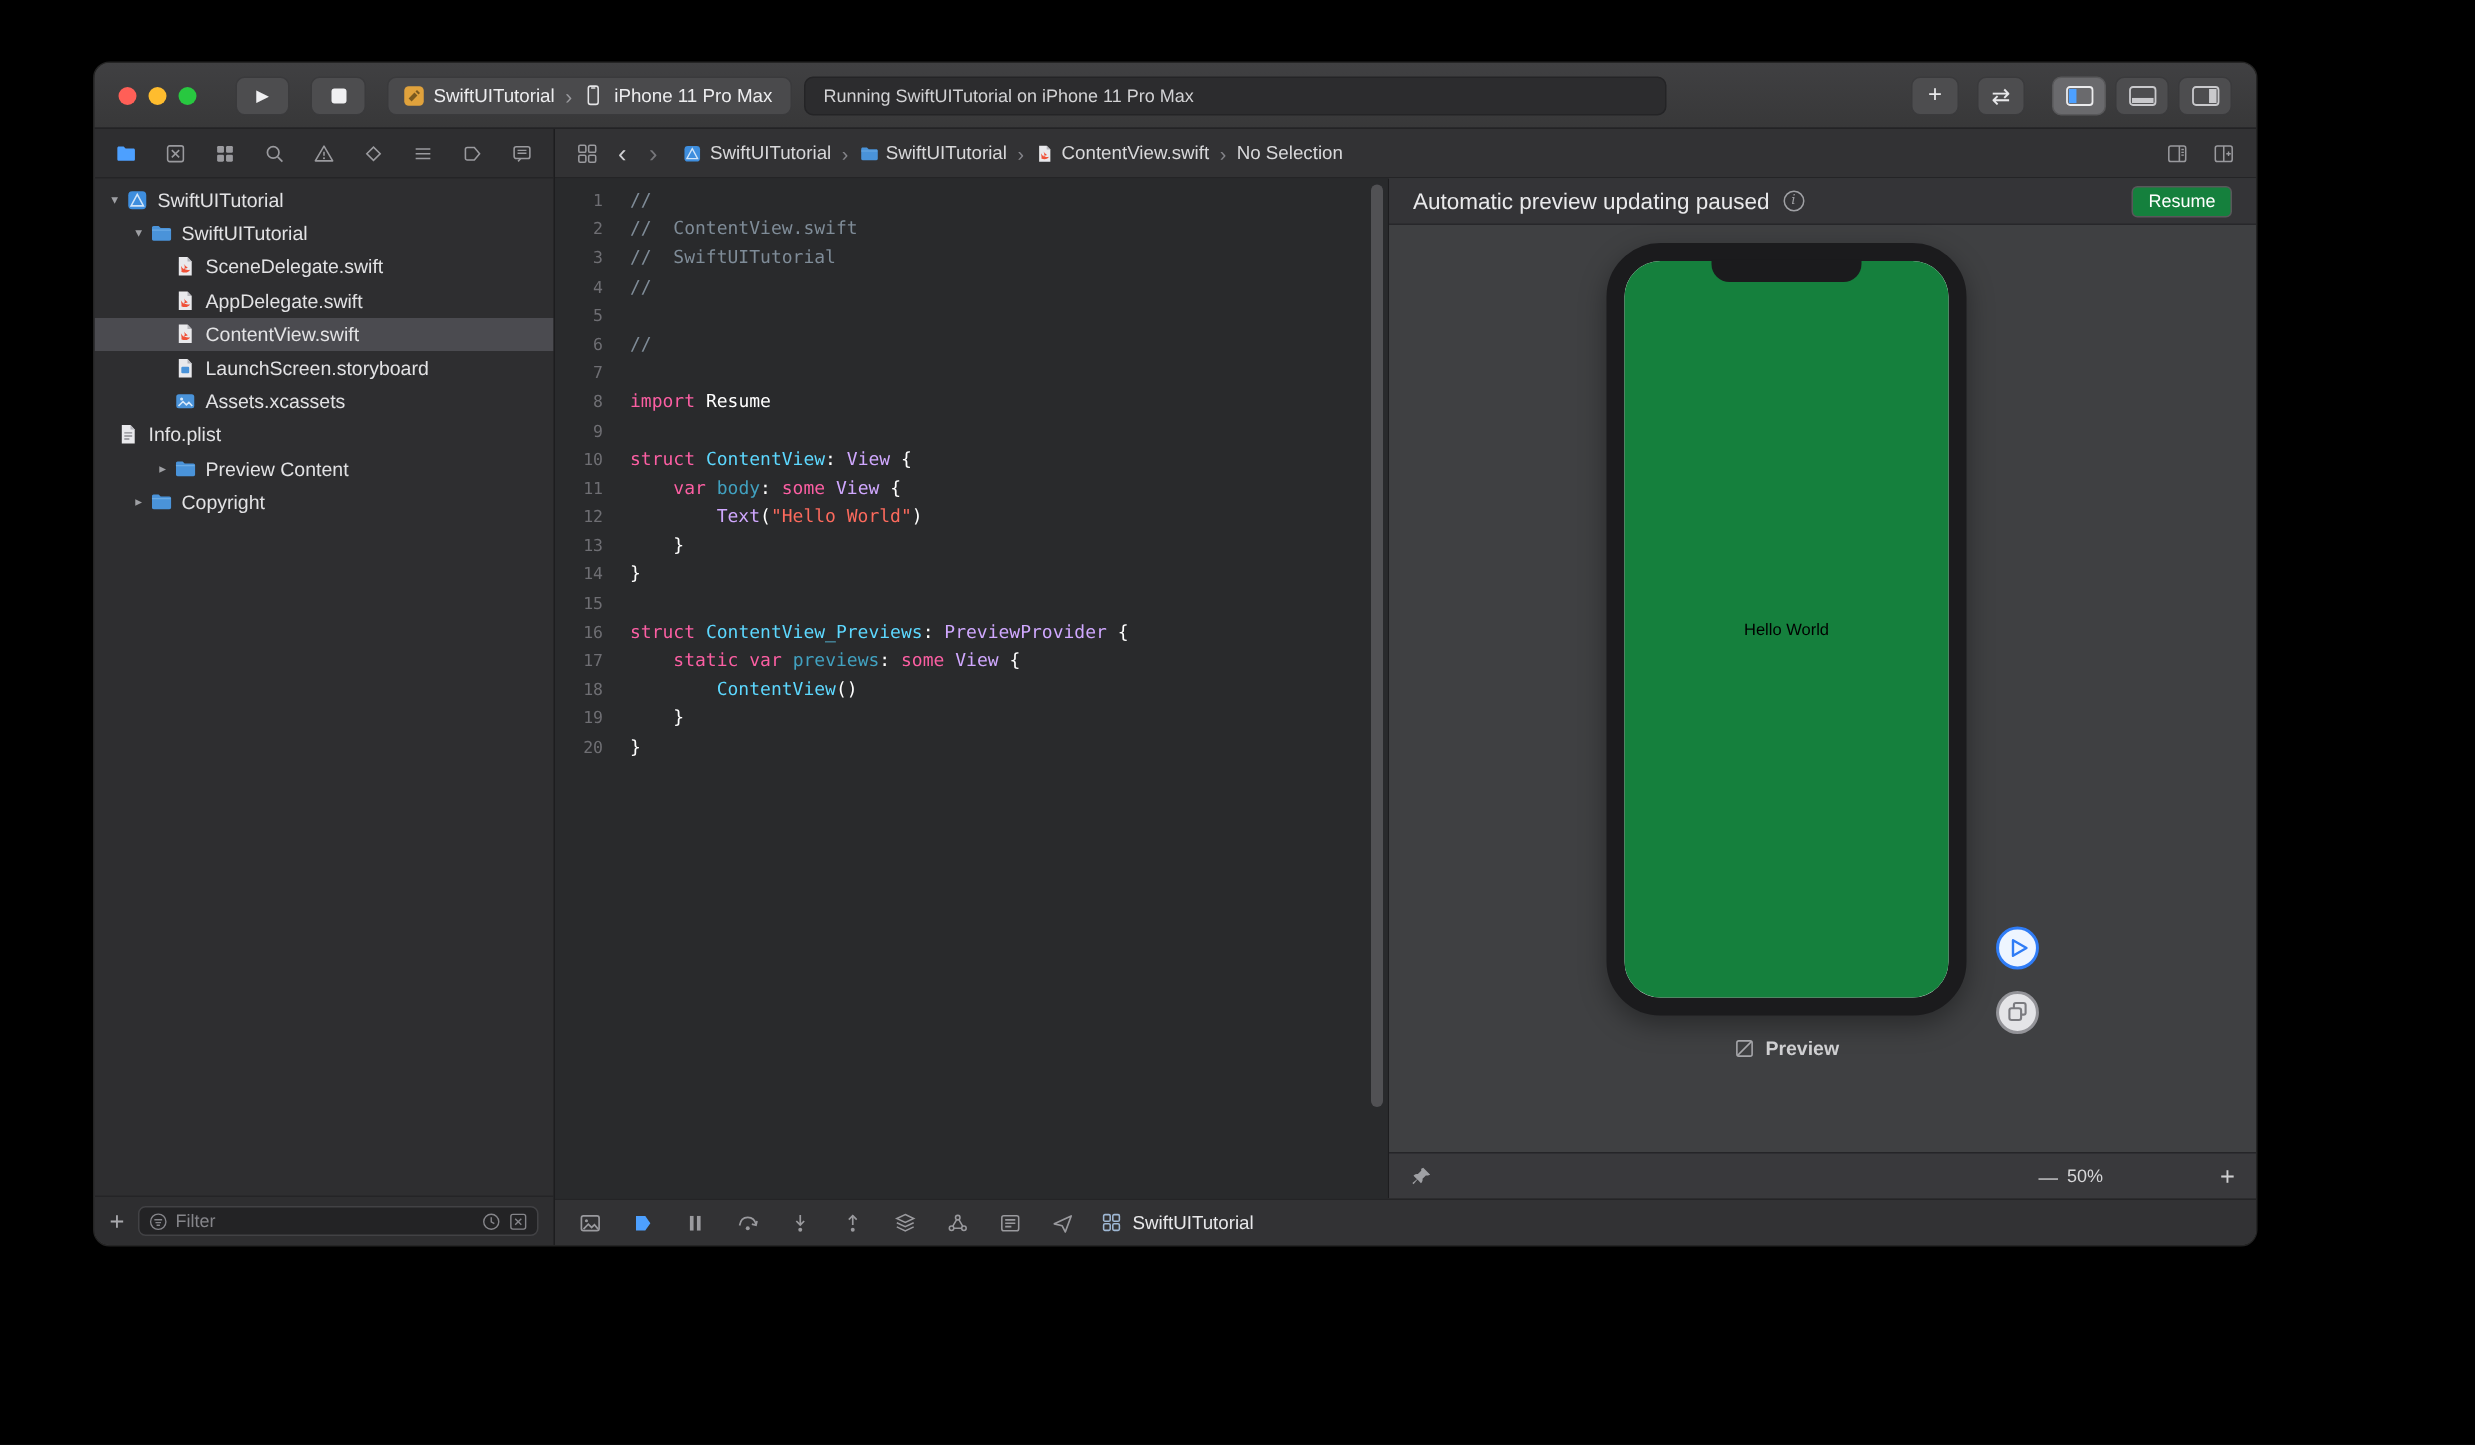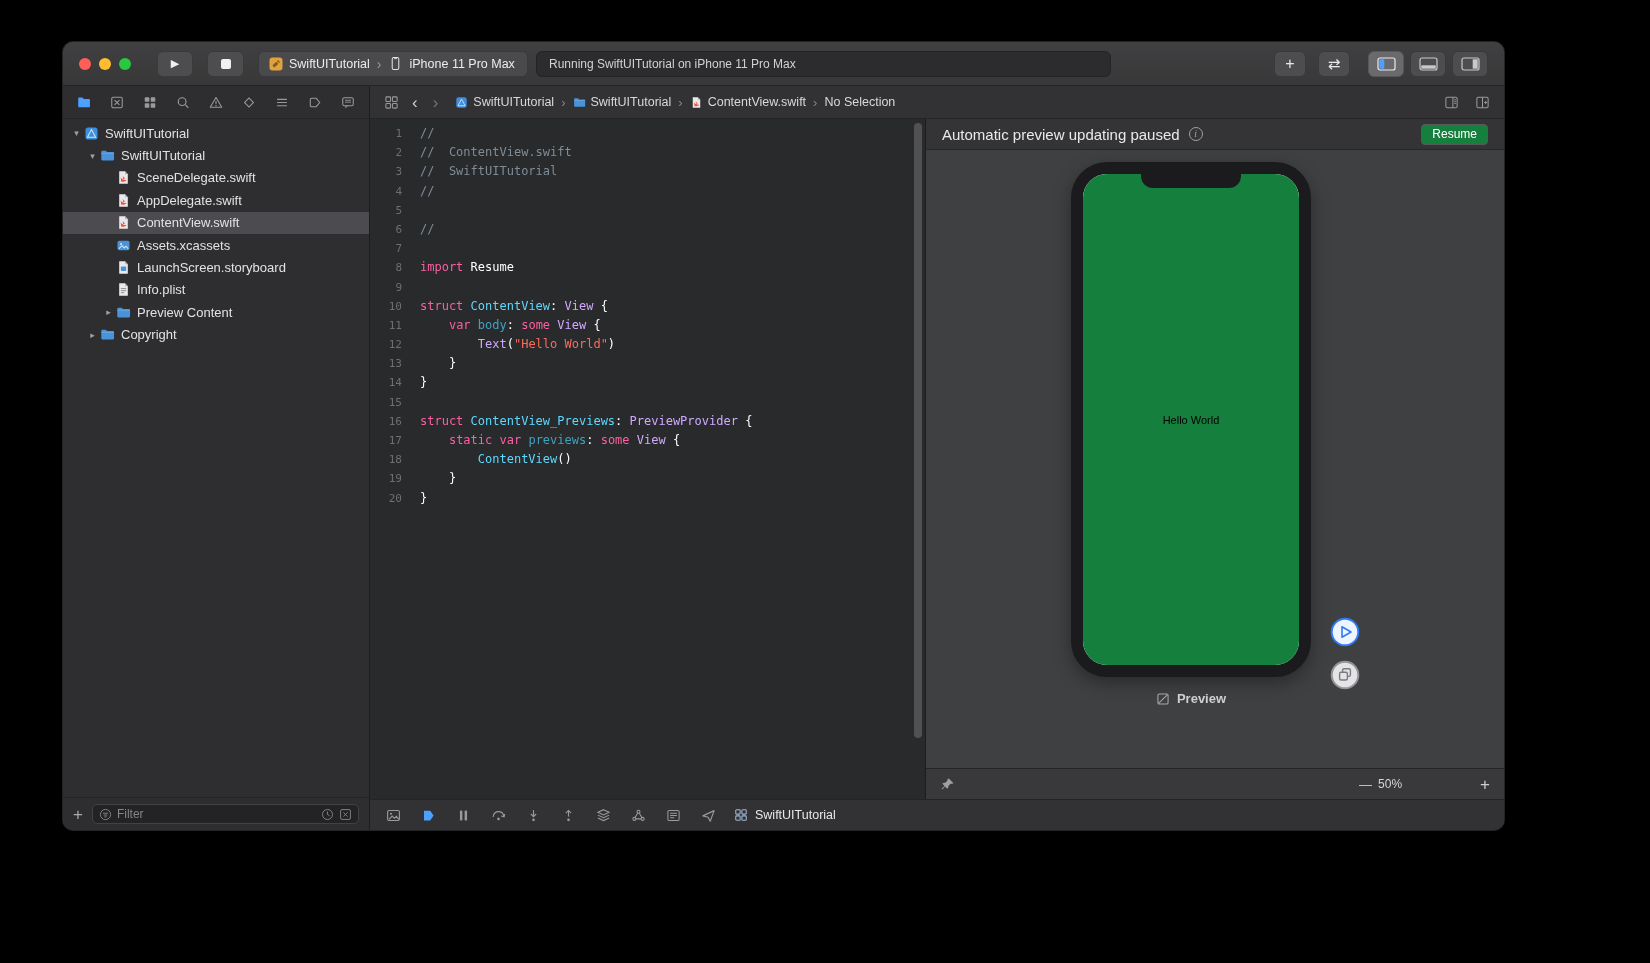--- a/index.html
+++ b/index.html
@@ -323,39 +323,39 @@
                   <path d="M9.6 1.4l3 3.2h-3z" fill="#b6b6bb"></path>
                   <path d="M5.2 11.9c2.7 1.3 5.5.4 6.2-1.4-1.8.6-3.5 0-4.6-1.2 1.2.4 2.3.2 3-.3-1.2-.8-2.3-2-2.9-2.8 1.1 1.9.8 3.3.2 4-.9-.7-1.7-1.7-2.2-2.6.2 1.7.8 3.4.3 4.3z" fill="#f05138"></path>
                 </svg>
               </span>
               <span class="tree-label">ContentView.swift</span>
             </div>
             <div class="tree-row" style="padding-left: 38px;">
               <span class="disclosure"></span>
               <span class="tree-icon">
                 <svg viewBox="0 0 16 16">
+                  <path d="M3.4 1.4h6.2l3 3.2v10H3.4z" fill="#e9e9ec"></path>
+                  <path d="M9.6 1.4l3 3.2h-3z" fill="#b6b6bb"></path>
+                  <rect x="5.2" y="7" width="5.6" height="4.6" rx=".8" fill="#4a93d9"></rect>
+                </svg>
+              </span>
+              <span class="tree-label">LaunchScreen.storyboard</span>
+            </div>
+            <div class="tree-row" style="padding-left: 38px;">
+              <span class="disclosure"></span>
+              <span class="tree-icon">
+                <svg viewBox="0 0 16 16">
                   <rect x="1.6" y="3" width="12.8" height="10" rx="1.8" fill="#4a93d9"></rect>
                   <circle cx="5.4" cy="6.4" r="1.1" fill="#d8e9fa"></circle>
                   <path d="M3.2 11.4l3.2-3.2 2.4 2.4 1.8-1.8 2.4 2.6" fill="none" stroke="#d8e9fa" stroke-width="1.1"></path>
                 </svg>
               </span>
               <span class="tree-label">Assets.xcassets</span>
             </div>
-            <div class="tree-row" style="padding-left: 38px;">
-              <span class="disclosure"></span>
-              <span class="tree-icon">
-                <svg viewBox="0 0 16 16">
-                  <path d="M3.4 1.4h6.2l3 3.2v10H3.4z" fill="#e9e9ec"></path>
-                  <path d="M9.6 1.4l3 3.2h-3z" fill="#b6b6bb"></path>
-                  <rect x="5.2" y="7" width="5.6" height="4.6" rx=".8" fill="#4a93d9"></rect>
-                </svg>
-              </span>
-              <span class="tree-label">LaunchScreen.storyboard</span>
-            </div>
-            <div class="tree-row" style="padding-left: 38px;">
+            <div class="tree-row" style="">
               <span class="disclosure"></span>
               <span class="tree-icon">
                 <svg viewBox="0 0 16 16">
                   <path d="M3.4 1.4h6.2l3 3.2v10H3.4z" fill="#e9e9ec"></path>
                   <path d="M9.6 1.4l3 3.2h-3z" fill="#b6b6bb"></path>
                   <path d="M5.2 7h5.6M5.2 9.2h5.6M5.2 11.4h3.6" stroke="#8a8a90" stroke-width="1"></path>
                 </svg>
               </span>
               <span class="tree-label">Info.plist</span>
             </div>

